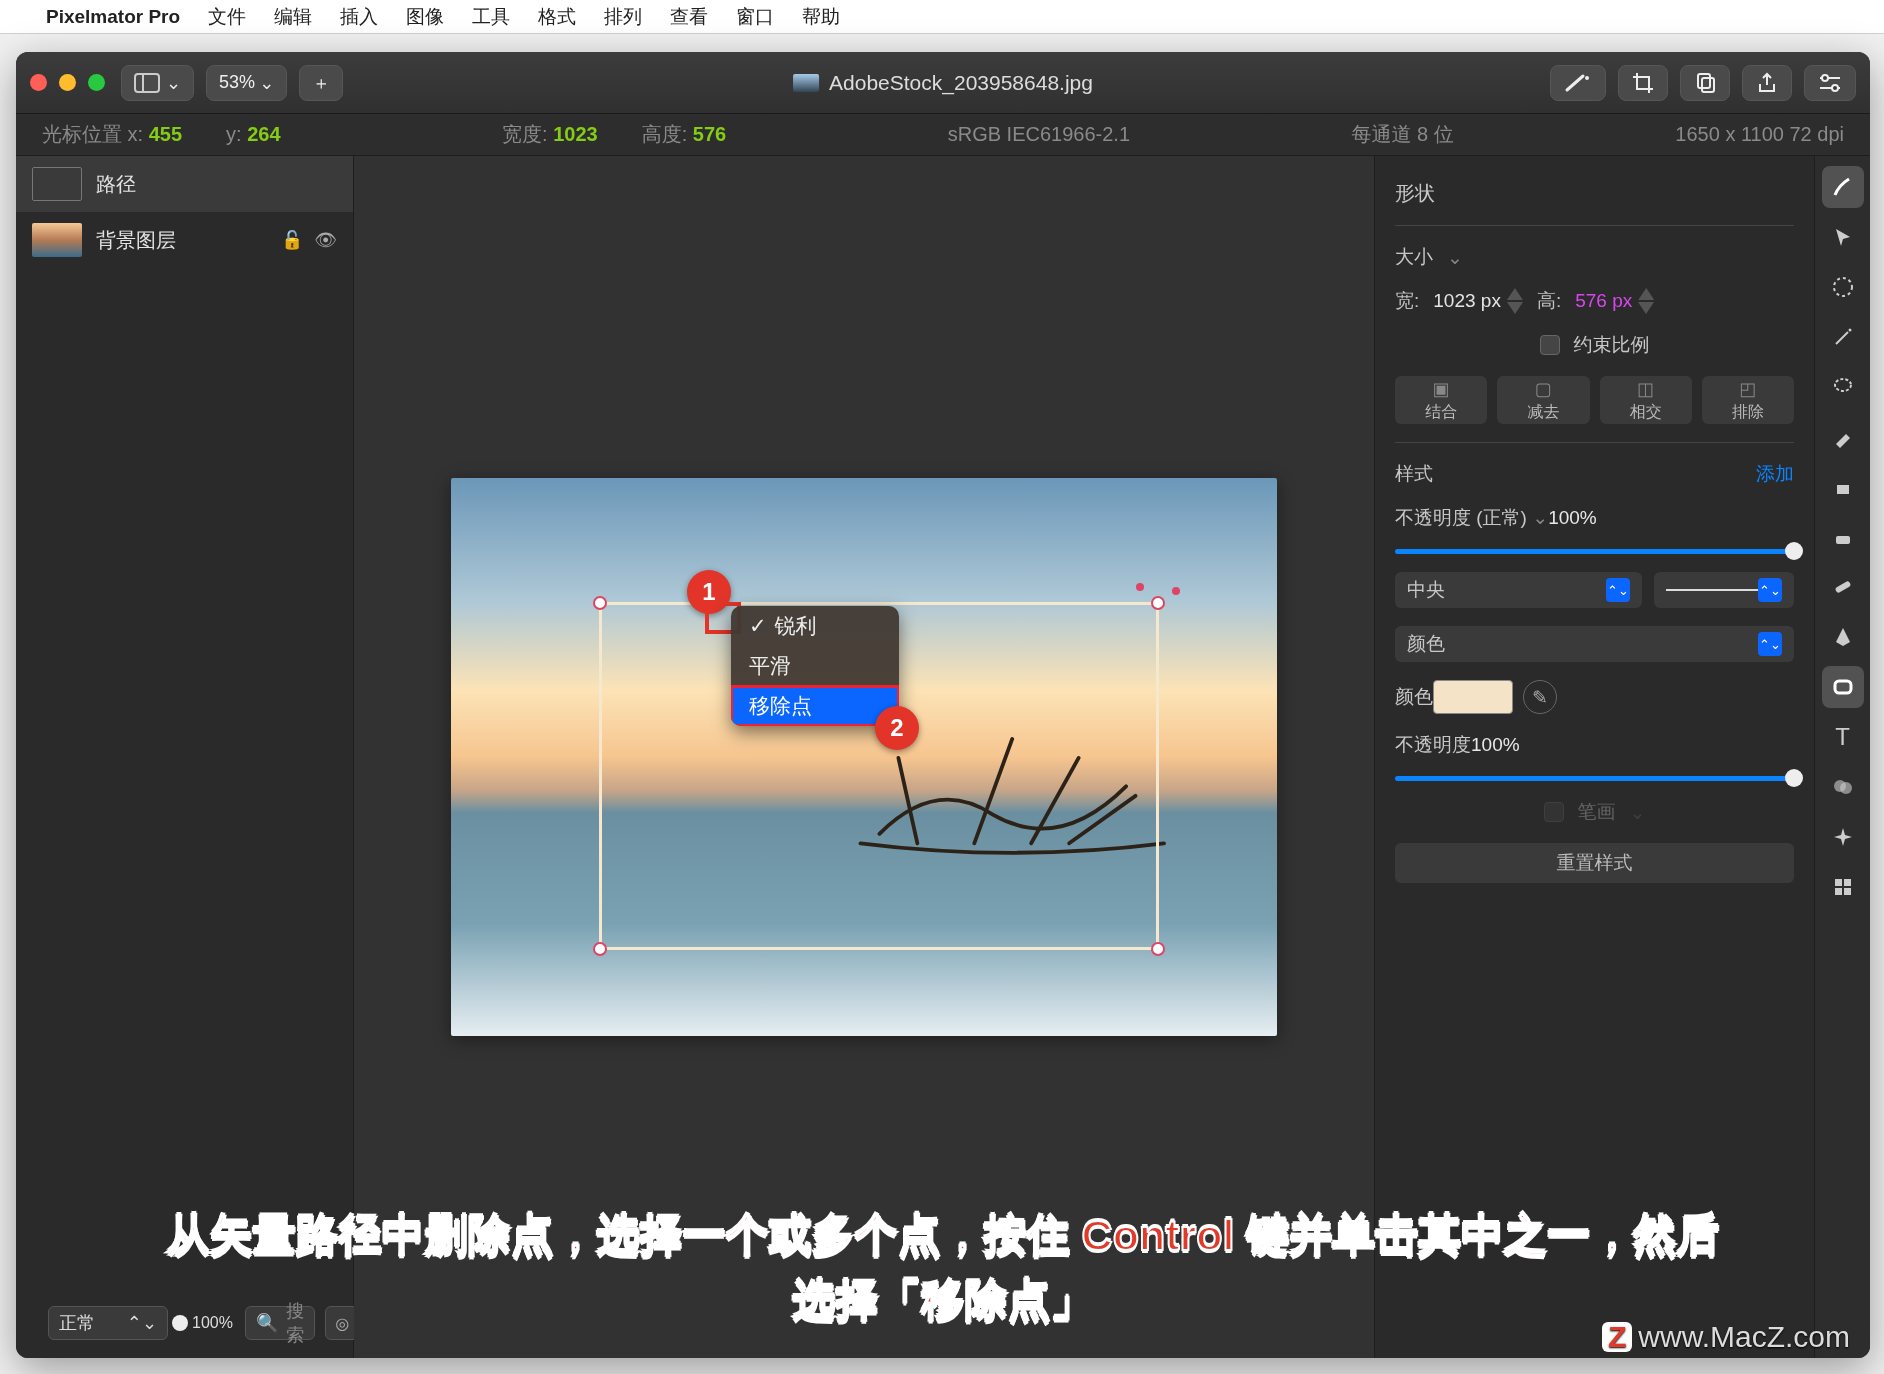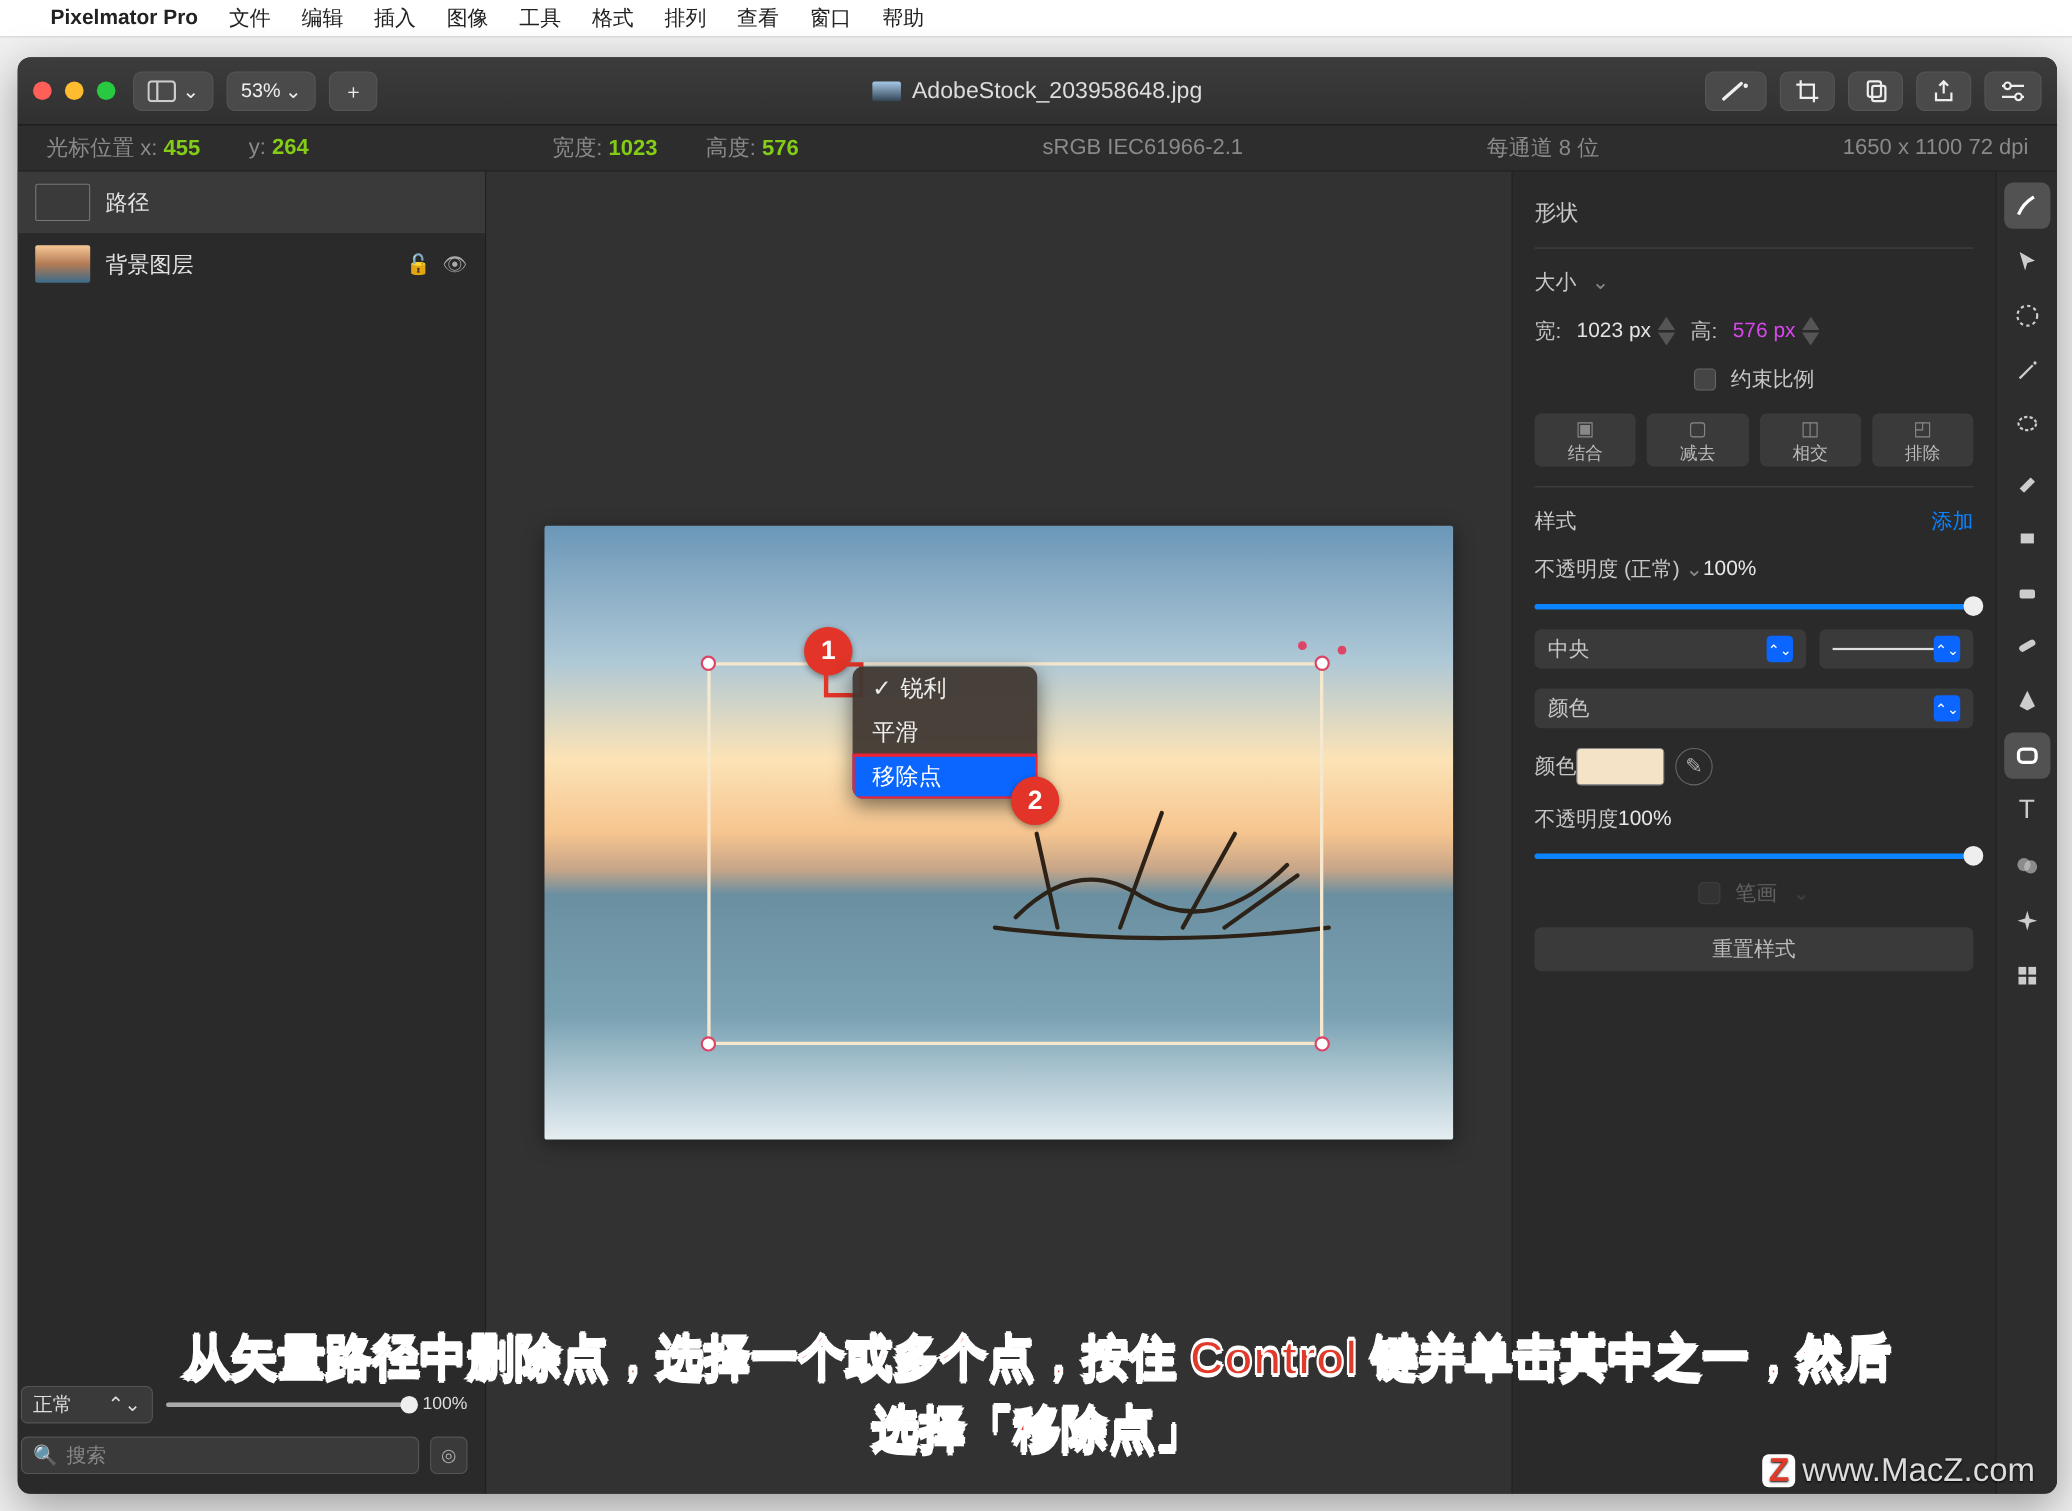--- a/index.html
+++ b/index.html
@@ -24,29 +24,29 @@
   .tb-title .thumb { width: 26px; height: 18px; background: linear-gradient(#a7c9e7,#345); border-radius: 2px; }
   .tb-right { margin-left: auto; display: flex; gap: 12px; }
 
   
   .infobar { height: 42px; background: #2d2d2d; display: flex; align-items: center; color: #8a8a8a; font-size: 20px; border-bottom: 1px solid #1e1e1e; padding: 0 26px; gap: 44px; }
   .infobar span b { color: #84cc16; font-weight: 700; }
   .infobar .spacer { flex: 1; }
 
   
   .main { display: flex; height: calc(100% - 62px - 42px); }
-  .layers-panel { width: 426px; background: #2a2a2a; border-right: 1px solid #1e1e1e; display: flex; flex-direction: column; }
+  .layers-panel { width: 338px; background: #2a2a2a; border-right: 1px solid #1e1e1e; display: flex; flex-direction: column; }
   .layer-row { height: 56px; display: flex; align-items: center; padding: 0 16px; gap: 14px; color: #e4e4e4; font-size: 20px; }
   .layer-row.selected { background: #3a3a3a; }
   .layer-thumb-empty { width: 50px; height: 34px; border: 1px solid #777; border-radius: 2px; }
   .layer-thumb-img { width: 50px; height: 34px; background: linear-gradient(180deg,#f7c896 0%,#b47b55 50%,#3b6b8a 100%); border-radius: 2px; }
   .layer-lock { margin-left: auto; display: flex; gap: 10px; color: #aaa; font-size: 18px; }
 
   
-  .layers-bottom { margin-top: auto; padding: 10px 16px 18px 3px; display: flex; flex-direction: column; gap: 12px; }
+  .layers-bottom { margin-top: auto; padding: 10px 16px 18px 32px; display: flex; gap: 12px; }
   .blend-row { display: flex; align-items: center; gap: 12px; }
   .blend-select { height: 34px; flex: 0 0 120px; background: #3a3a3a; border: 1px solid #555; border-radius: 6px; color: #ddd; font-size: 18px; display: flex; align-items: center; justify-content: space-between; padding: 0 10px; }
   .opacity-track { flex: 1; height: 4px; background: #555; position: relative; border-radius: 2px; }
   .opacity-track .fill { position: absolute; left: 0; top: 0; height: 100%; width: 100%; background: #aaa; border-radius: 2px; }
   .opacity-track .knob { position: absolute; right: -8px; top: -6px; width: 16px; height: 16px; background: #eee; border-radius: 50%; }
   .search-row { display: flex; align-items: center; gap: 10px; }
   .search-row .search { flex: 1; height: 34px; background: #3a3a3a; border: 1px solid #555; border-radius: 6px; color: #888; display: flex; align-items: center; padding: 0 10px; font-size: 18px; gap: 8px; }
   .search-row .tag-icon { width: 34px; height: 34px; background: #3a3a3a; border: 1px solid #555; border-radius: 6px; display: flex; align-items: center; justify-content: center; color: #aaa; }
 
   

